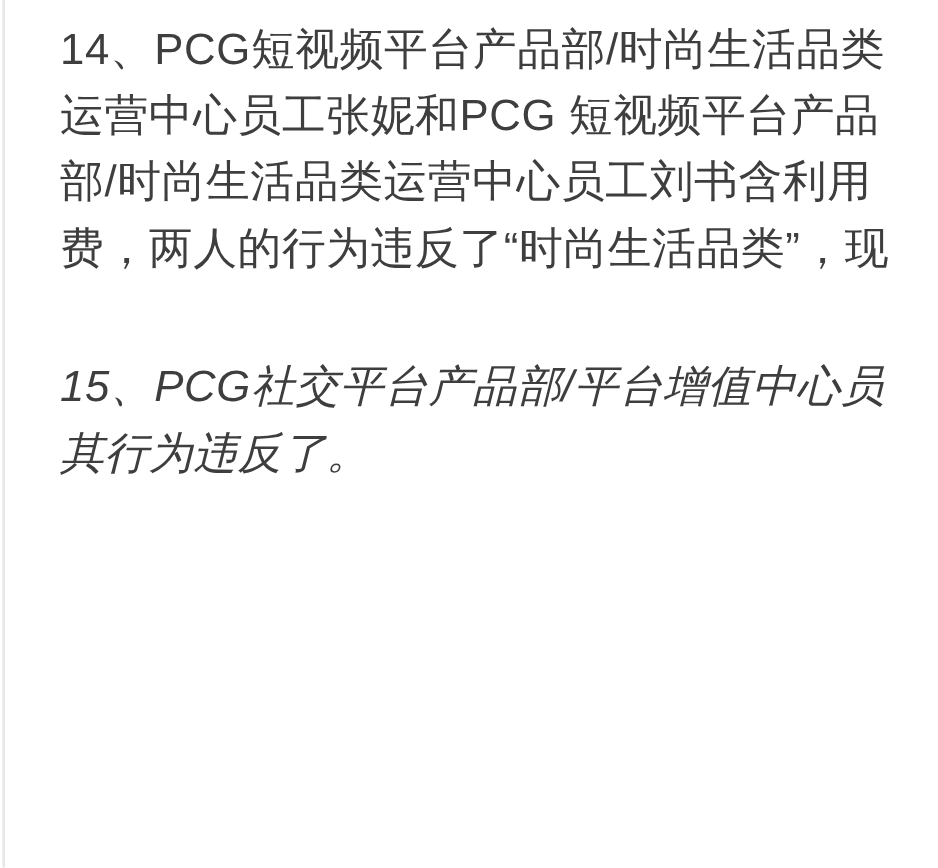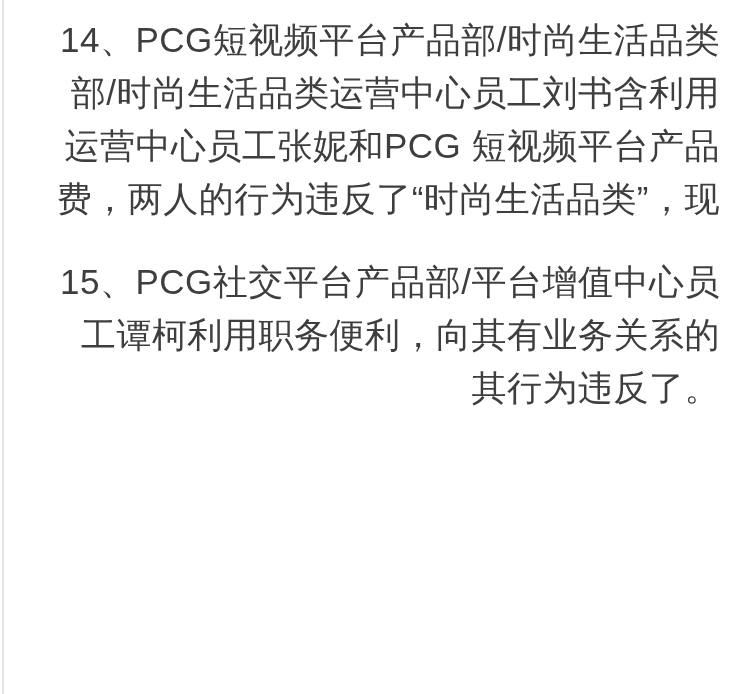--- a/index.html
+++ b/index.html
@@ -30,40 +30,39 @@
     color: #3e3e3e;
     font-size: 35px;
     line-height: 53px;
     letter-spacing: 0.5px;
     font-weight: 400;
   }
   .para {
     margin: 0;
   }
   .para + .para {
-    margin-top: 30px;
+    margin-top: 58px;
+    font-style: italic;
   }
   .line {
     white-space: nowrap;
-    text-align: right;
   }
 </style>
 </head>
 <body>
 
 <div class="left-rule"></div>
 
 <div class="article">
 
   <div class="para">
     <div class="line">14、PCG短视频平台产品部/时尚生活品类</div>
+    <div class="line">运营中心员工张妮和PCG 短视频平台产品</div>
     <div class="line">部/时尚生活品类运营中心员工刘书含利用</div>
-    <div class="line">运营中心员工张妮和PCG 短视频平台产品</div>
     <div class="line">费，两人的行为违反了“时尚生活品类”，现</div>
   </div>
 
   <div class="para">
     <div class="line">15、PCG社交平台产品部/平台增值中心员</div>
-    <div class="line">工谭柯利用职务便利，向其有业务关系的</div>
     <div class="line">其行为违反了。</div>
   </div>
 
 </div>
 
 </body></html>

